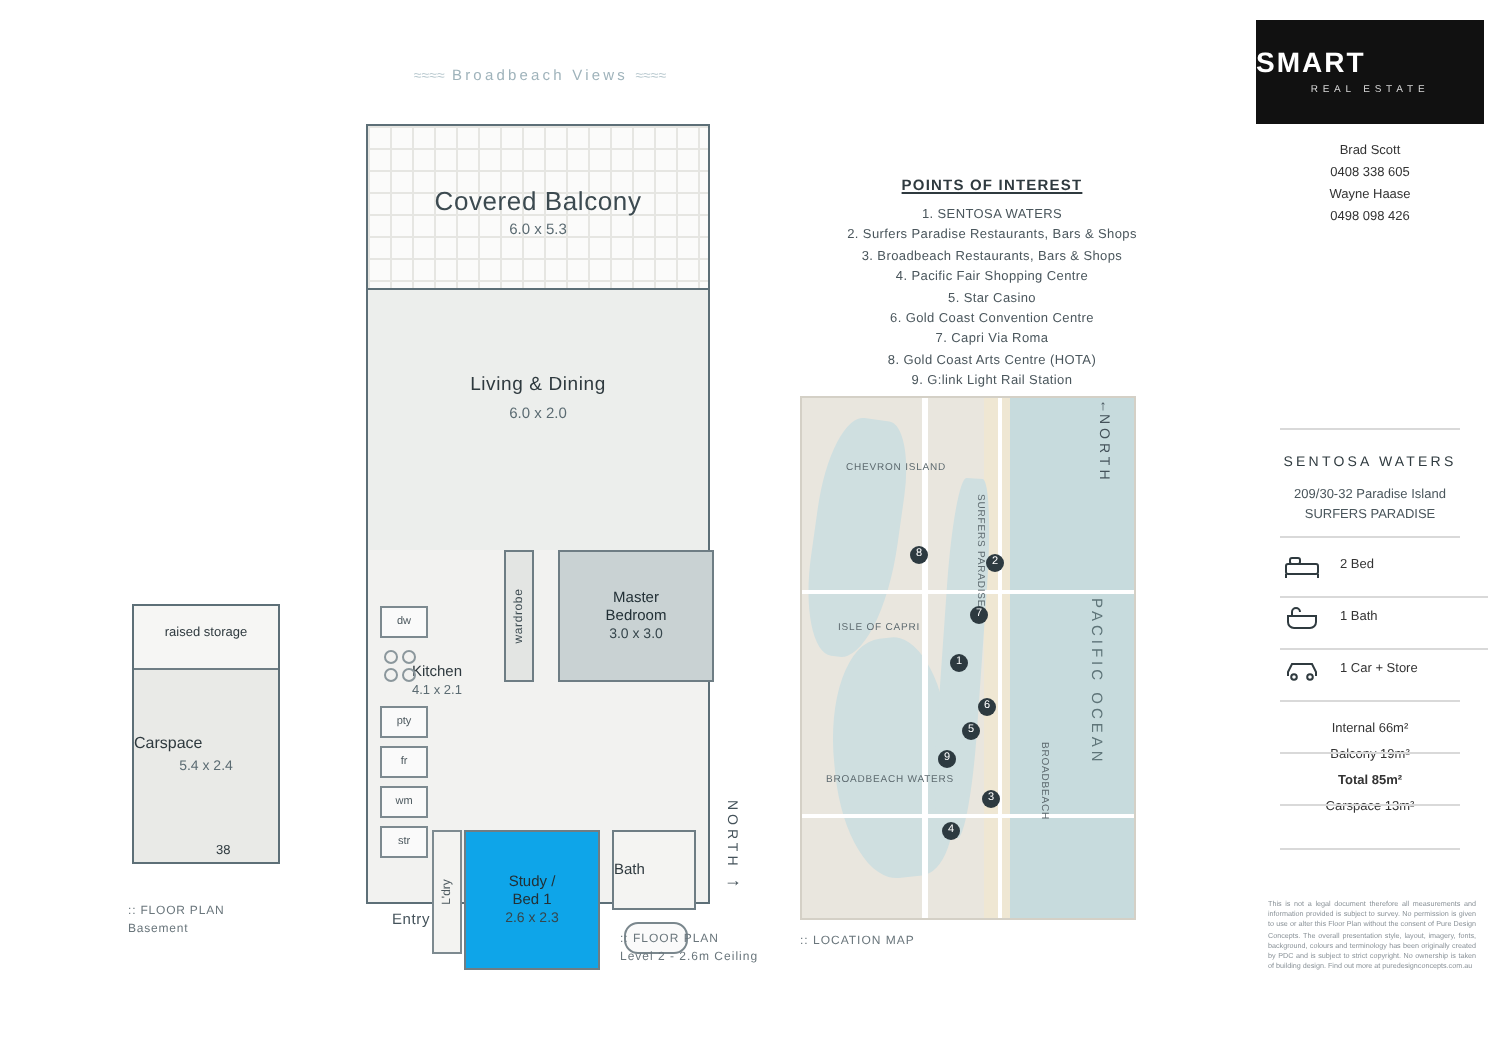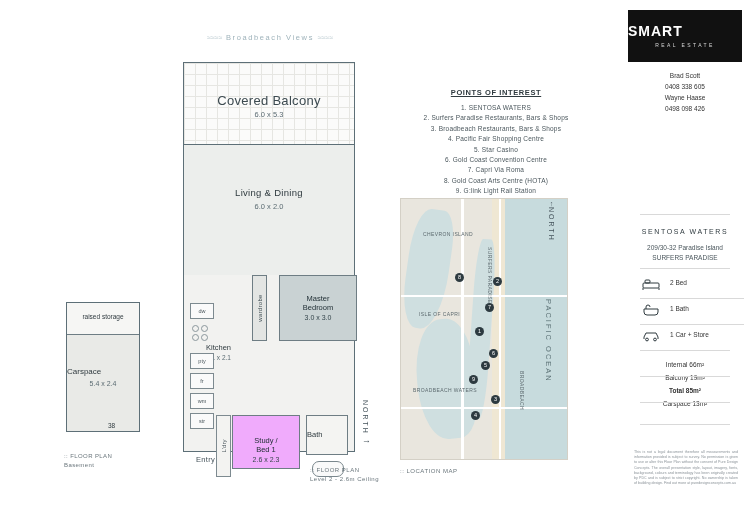--- a/index.html
+++ b/index.html
@@ -26,25 +26,25 @@
   .living .t{position:absolute;left:0;top:42px;width:100%;text-align:center;font-size:9.5px;color:#2f3a3f;letter-spacing:.3px;}
   .living .d{position:absolute;left:0;top:57px;width:100%;text-align:center;font-size:7.5px;color:#5b6b72;}
 
   .master{position:absolute;left:85px;top:212px;width:78px;height:66px;background:#c9d2d3;border:1px solid #6e7d84;box-sizing:border-box;margin-left:10px;}
   .master .t{position:absolute;left:0;top:18px;width:100%;text-align:center;font-size:7.5px;line-height:9px;color:#223036;}
   .master .d{position:absolute;left:0;top:38px;width:100%;text-align:center;font-size:7px;color:#36464c;}
 
   .wardrobe{position:absolute;left:68px;top:212px;width:15px;height:66px;background:#e3e5e3;border:1px solid #6e7d84;box-sizing:border-box;}
   .wardrobe span{position:absolute;left:50%;top:50%;transform:translate(-50%,-50%) rotate(-90deg);white-space:nowrap;font-size:6px;color:#3e4c52;letter-spacing:.3px;}
 
-  .kitchen{position:absolute;left:6px;top:270px;width:58px;height:44px;}
+  .kitchen{position:absolute;left:6px;top:258px;width:58px;height:44px;}
   .kitchen .t{position:absolute;left:16px;top:10px;font-size:7.5px;color:#2f3a3f;}
   .kitchen .d{position:absolute;left:16px;top:21px;font-size:6.5px;color:#5b6b72;}
 
-  .study{position:absolute;left:48px;top:352px;width:68px;height:54px;background:#f0abfc;border:1px solid #6e7d84;box-sizing:border-box;}
+  .study{position:absolute;left:48px;top:352px;width:68px;height:70px;background:#0ea5e9;border:1px solid #6e7d84;box-sizing:border-box;}
   .study .t{position:absolute;left:0;top:20px;width:100%;text-align:center;font-size:7.5px;line-height:9px;color:#223036;}
   .study .d{position:absolute;left:0;top:40px;width:100%;text-align:center;font-size:7px;color:#36464c;}
 
   .bath{position:absolute;left:122px;top:352px;width:42px;height:40px;background:#f4f4f2;border:1px solid #6e7d84;box-sizing:border-box;}
   .bath span{position:absolute;left:0;top:14px;width:100%;text-align:left;font-size:7.5px;color:#2f3a3f;}
 
   .bathfix{position:absolute;left:128px;top:398px;width:30px;height:14px;border:1px solid #7a878d;border-radius:7px;background:#fafafa;}
 
   
   .svc{position:absolute;left:6px;width:22px;height:14px;border:1px solid #7d8a90;background:#fafafa;font-size:5.5px;color:#4c585e;text-align:center;line-height:14px;}

